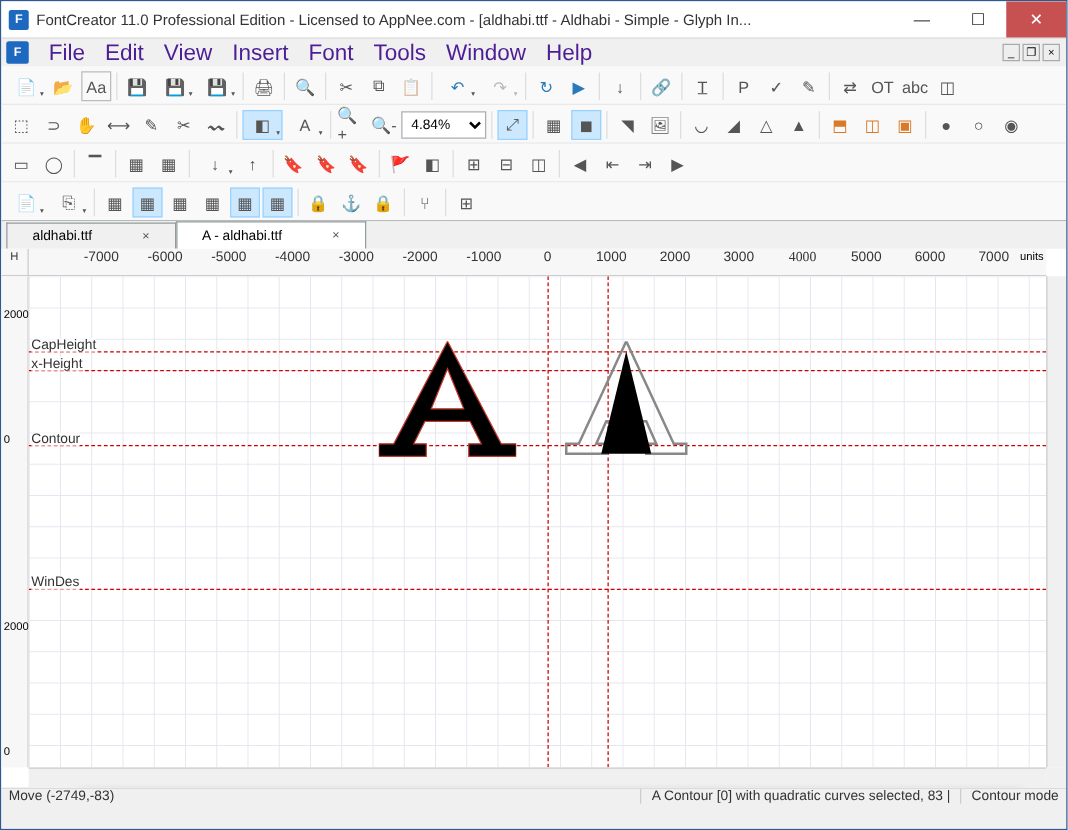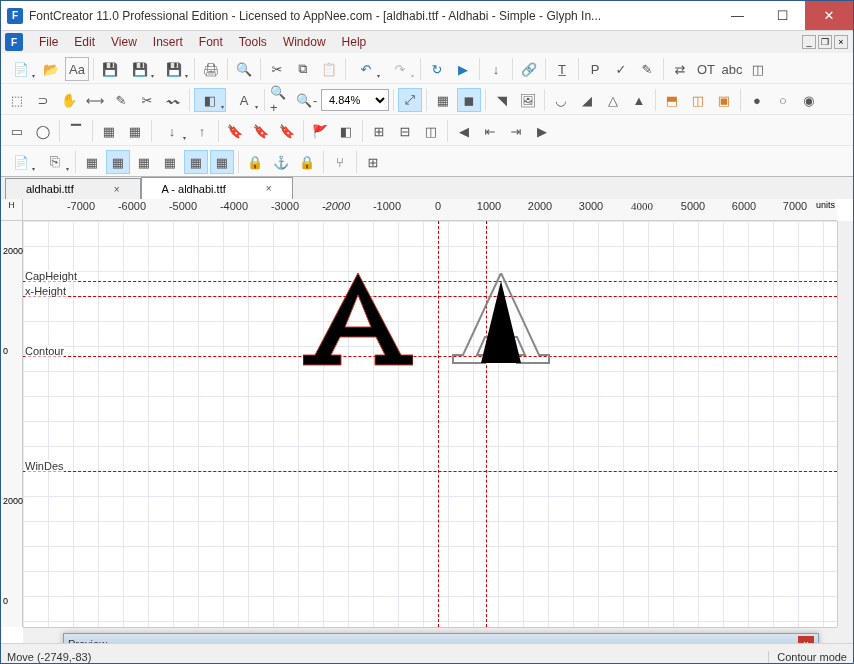--- a/index.html
+++ b/index.html
@@ -6,21 +6,21 @@
 body{width:854px;height:664px;overflow:hidden;background:#f0f0f0;display:flex;flex-direction:column;border:1px solid #2c5a8e}
 .titlebar{height:30px;background:#fff;display:flex;align-items:center;padding:0 0 0 6px;border-bottom:1px solid #d4d4d4}
 .titlebar .app-icon{width:16px;height:16px;background:#1e69c0;display:flex;align-items:center;justify-content:center;color:#fff;font-weight:bold;font-size:10px;border-radius:2px}
 .titlebar .title{flex:1;padding-left:6px;color:#333;font-size:12px}
 .titlebar .winbtn{width:45px;height:29px;display:flex;align-items:center;justify-content:center;font-size:13px}
 .titlebar .winbtn.min{color:#333}
 .titlebar .winbtn.max{color:#333}
 .titlebar .winbtn.close{background:#c75050;color:#fff;width:48px}
 .menubar{height:22px;background:#f0f0f0;display:flex;align-items:center;padding:0 4px}
 .menubar .app-icon2{width:18px;height:18px;background:#1e69c0;margin-right:8px;display:flex;align-items:center;justify-content:center;color:#fff;font-weight:bold;font-size:10px;border-radius:2px}
-.menubar .menu{padding:3px 8px;font-size:12px;color:#7f1d1d}
+.menubar .menu{padding:3px 8px;font-size:18px;color:#4c1d95}
 .menubar .spacer{flex:1}
 .menubar .mdibtn{width:14px;height:14px;margin:0 1px;border:1px solid #aaa;background:#eee;font-size:9px;display:flex;align-items:center;justify-content:center}
 .toolbar{background:#f9f9f9;padding:4px 4px 2px 4px;display:flex;flex-wrap:wrap;gap:2px;align-items:center;border-bottom:1px solid #e8e8e8}
 .toolbar .tb{width:24px;height:24px;border:1px solid transparent;background:transparent;display:flex;align-items:center;justify-content:center;font-size:13px;color:#555;position:relative}
 .toolbar .tb.sel{background:#cce8ff;border-color:#99d1ff}
 .toolbar .tb.wide{width:32px}
 .toolbar .tb .dd{font-size:6px;position:absolute;right:1px;bottom:1px;color:#555}
 .toolbar .sep{width:1px;height:22px;background:#ddd;margin:0 2px}
 .toolbar select,.toolbar input{height:22px;font-size:11px;border:1px solid #abadb3;background:#fff;padding:0 3px}
 .tabs{height:22px;background:#f0f0f0;display:flex;align-items:flex-end;padding:0 4px}
@@ -41,21 +41,21 @@
 .metric span{position:absolute;left:2px;top:-12px;background:rgba(255,255,255,.6)}
 .vline{position:absolute;top:0;bottom:0;border-left:1px dashed #c00}
 .glyph{position:absolute;font-family:Georgia,serif;font-weight:bold}
 .scroll-v{position:absolute;top:22px;right:0;width:16px;bottom:16px;background:#f0f0f0;border-left:1px solid #ccc}
 .scroll-h{position:absolute;left:22px;right:16px;bottom:0;height:16px;background:#f0f0f0;border-top:1px solid #ccc}
 .scroll-c{position:absolute;right:0;bottom:0;width:16px;height:16px;background:#f0f0f0}
 .preview{position:absolute;left:62px;top:434px;width:756px;height:180px;background:#fff;border:1px solid #8e9db6;box-shadow:0 0 6px rgba(0,0,0,.25)}
 .preview .phead{height:20px;background:linear-gradient(#d8e4f0,#b6c9de);display:flex;align-items:center;padding:0 4px;color:#333;font-weight:normal;font-size:11px}
 .preview .phead .pt{flex:1}
 .preview .phead .px{width:16px;height:16px;background:#c1392b;color:#fff;display:flex;align-items:center;justify-content:center;font-size:10px}
-.status{height:20px;background:#f0f0f0;border-top:1px solid #d4d4d4;display:flex;align-items:flex-end;font-size:11px;color:#333;padding:0 6px}
+.status{height:33px;background:#f0f0f0;border-top:1px solid #d4d4d4;display:flex;align-items:flex-start;font-size:11px;color:#333;padding:0 6px}
 .status .s1{flex:1}
 .status .s2{padding:0 8px;border-left:1px solid #ccc}
 .status .s3{padding-left:8px;border-left:1px solid #ccc}
 </style>
 </head>
 <body>
 
 <div class="titlebar">
   <div class="app-icon">F</div>
   <div class="title">FontCreator 11.0 Professional Edition - Licensed to AppNee.com - [aldhabi.ttf - Aldhabi - Simple - Glyph In...</div>
@@ -219,21 +219,21 @@
 
 <div class="work">
   <div class="rulerh">
     <div class="hcol">H</div>
     <div class="nums" id="hnums">
         <span style="left: 58px;">-7000</span>
         <span style="left: 109px;">-6000</span>
         <span style="left: 160px;">-5000</span>
         <span style="left: 211px;">-4000</span>
         <span style="left: 262px;">-3000</span>
-        <span style="left: 313px; font-style: italic;">-2000</span>
+        <span style="left: 313px;">-2000</span>
         <span style="left: 364px; text-align: center;">-1000</span>
         <span style="left: 415px;">0</span>
         <span style="left: 466px;">1000</span>
         <span style="left: 517px;">2000</span>
         <span style="left: 568px;">3000</span>
         <span style="left: 619px; font-family: Liberation Serif, serif;">4000</span>
         <span style="left: 670px;">5000</span>
         <span style="left: 721px;">6000</span>
         <span style="left: 772px;">7000</span>
       </div>
@@ -279,14 +279,15 @@
     <div class="phead">
       <span class="pt">Preview</span>
       <span class="px">×</span>
     </div>
 
   </div>
 </div>
 
 <div class="status">
   <div class="s1">Move (-2749,-83)</div>
+  <div class="s2">A   Contour [0] with quadratic curves selected, 83 |</div>
   <div class="s3">Contour mode</div>
 </div>
 
 </body></html>

